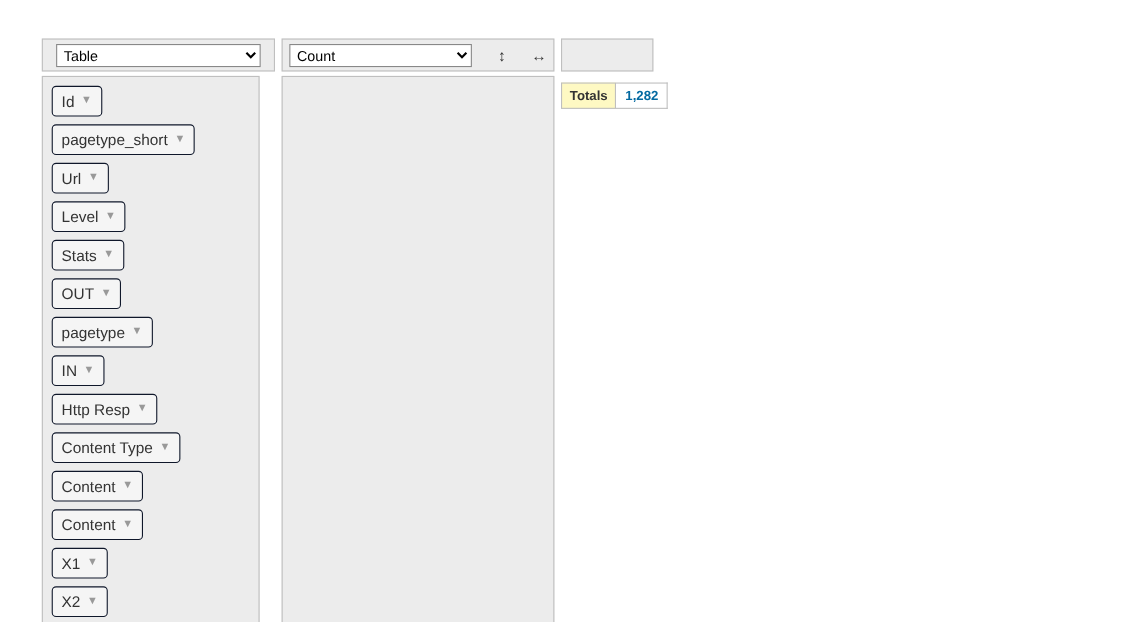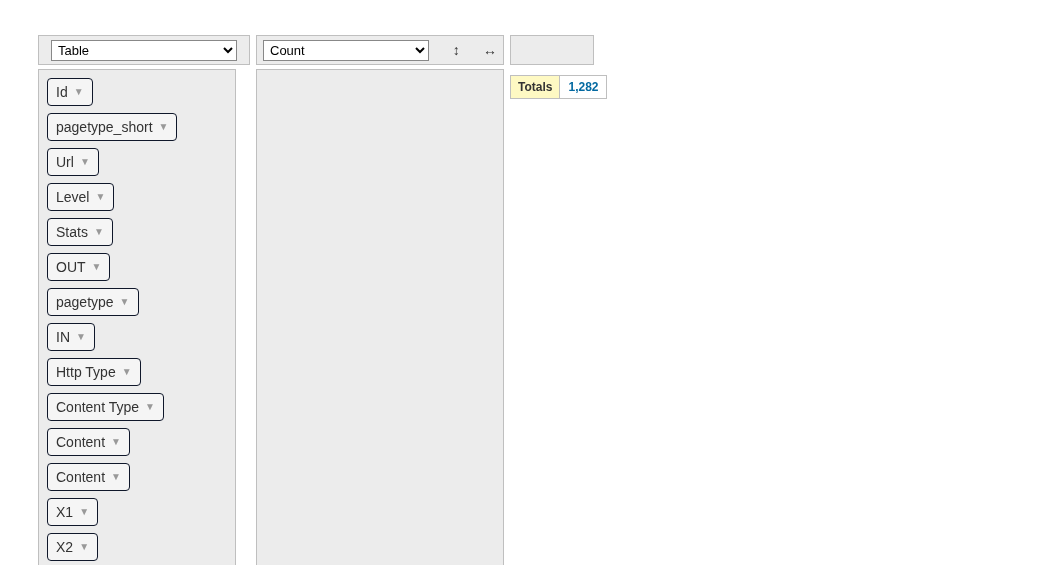--- a/index.html
+++ b/index.html
@@ -162,21 +162,21 @@
         </div>
         <div class="pill">
           <span>pagetype</span>
           <span class="pill-caret">▼</span>
         </div>
         <div class="pill">
           <span>IN</span>
           <span class="pill-caret">▼</span>
         </div>
         <div class="pill">
-          <span>Http Type</span>
+          <span>Http Resp</span>
           <span class="pill-caret">▼</span>
         </div>
         <div class="pill">
           <span>Content Type</span>
           <span class="pill-caret">▼</span>
         </div>
         <div class="pill">
           <span>Content</span>
           <span class="pill-caret">▼</span>
         </div>

